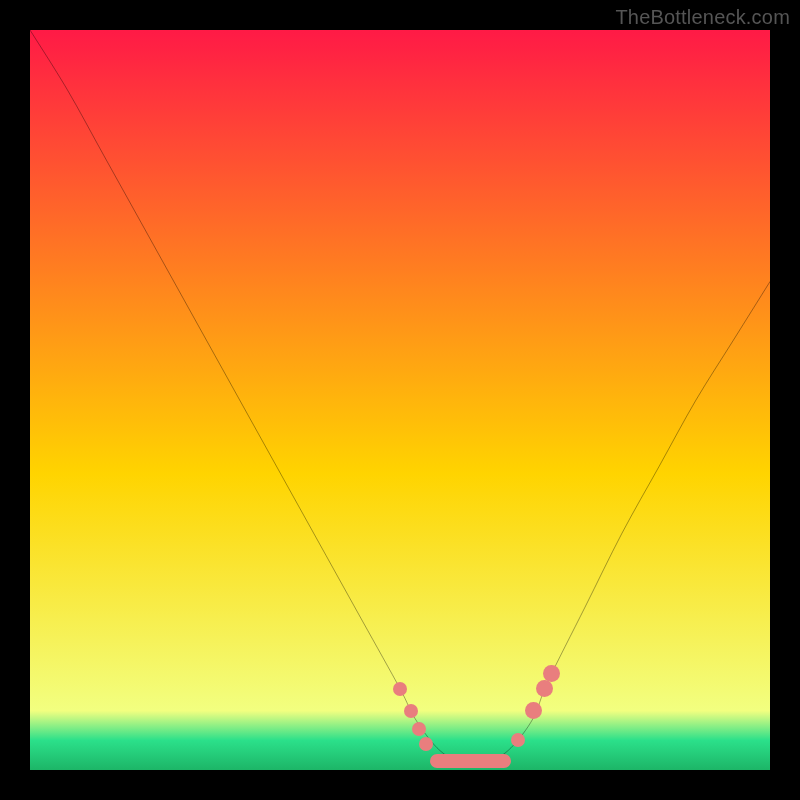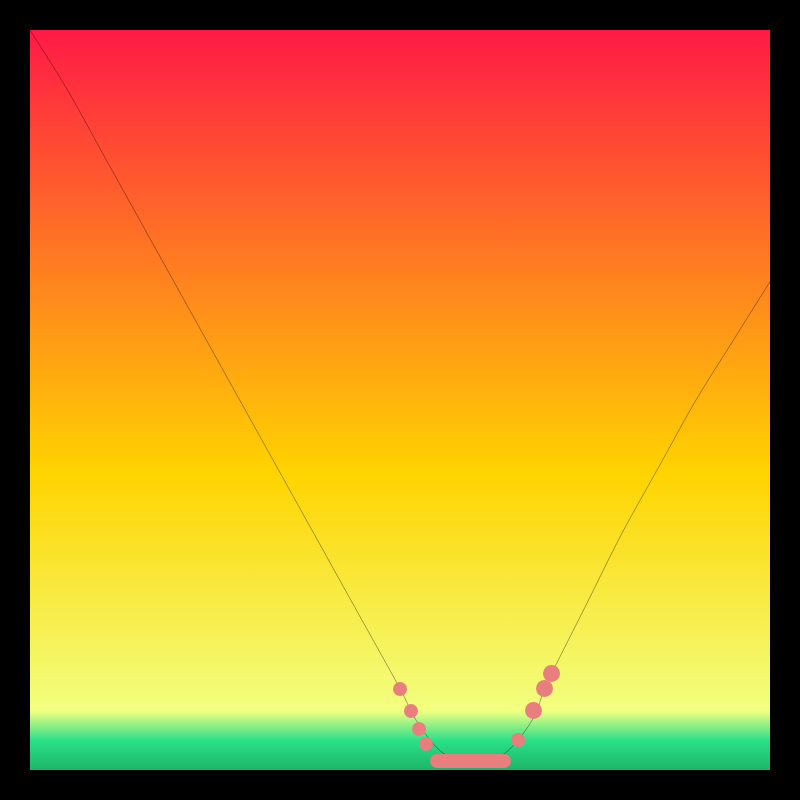--- a/index.html
+++ b/index.html
@@ -62,20 +62,21 @@
     font-weight: 500;
     letter-spacing: 0.2px;
     user-select: none;
   }
 </style>
 </head>
 <body>
 
 <div class="frame">
 
+  <div class="attribution">TheBottleneck.com</div>
 
   <div class="plot-area">
 
     <svg class="gradient-bg" viewBox="0 0 100 100" preserveAspectRatio="none">
       <defs>
         <linearGradient id="bg-grad" x1="0" y1="0" x2="0" y2="1">
           <stop offset="0%" stop-color="#ff1a46"></stop>
           <stop offset="60%" stop-color="#ffd400"></stop>
           <stop offset="92%" stop-color="#f2ff80"></stop>
           <stop offset="96%" stop-color="#2be08a"></stop>

